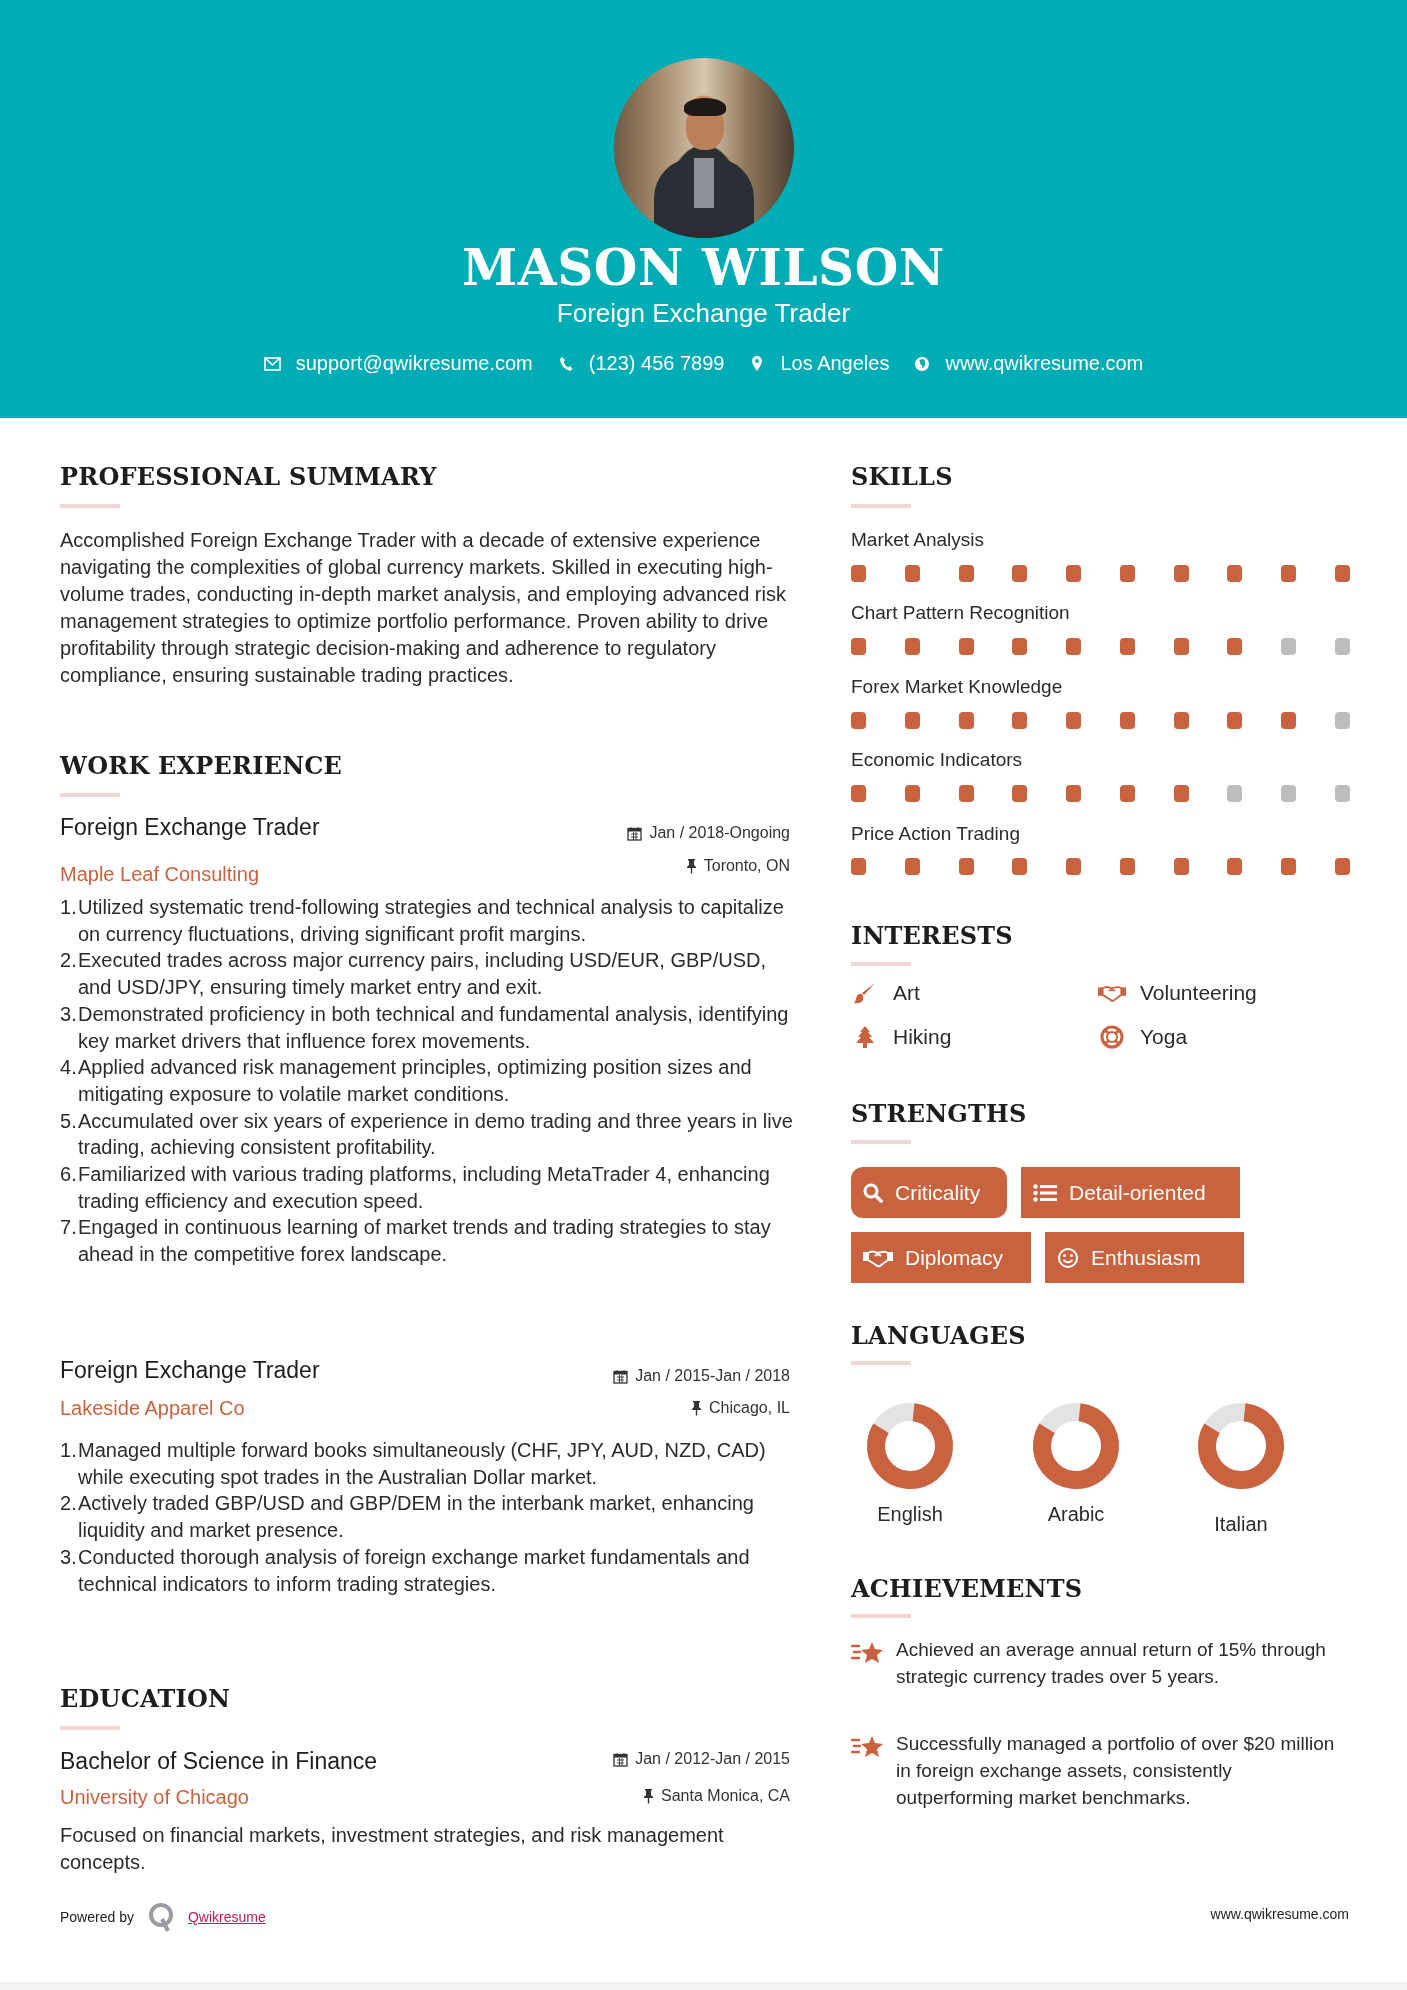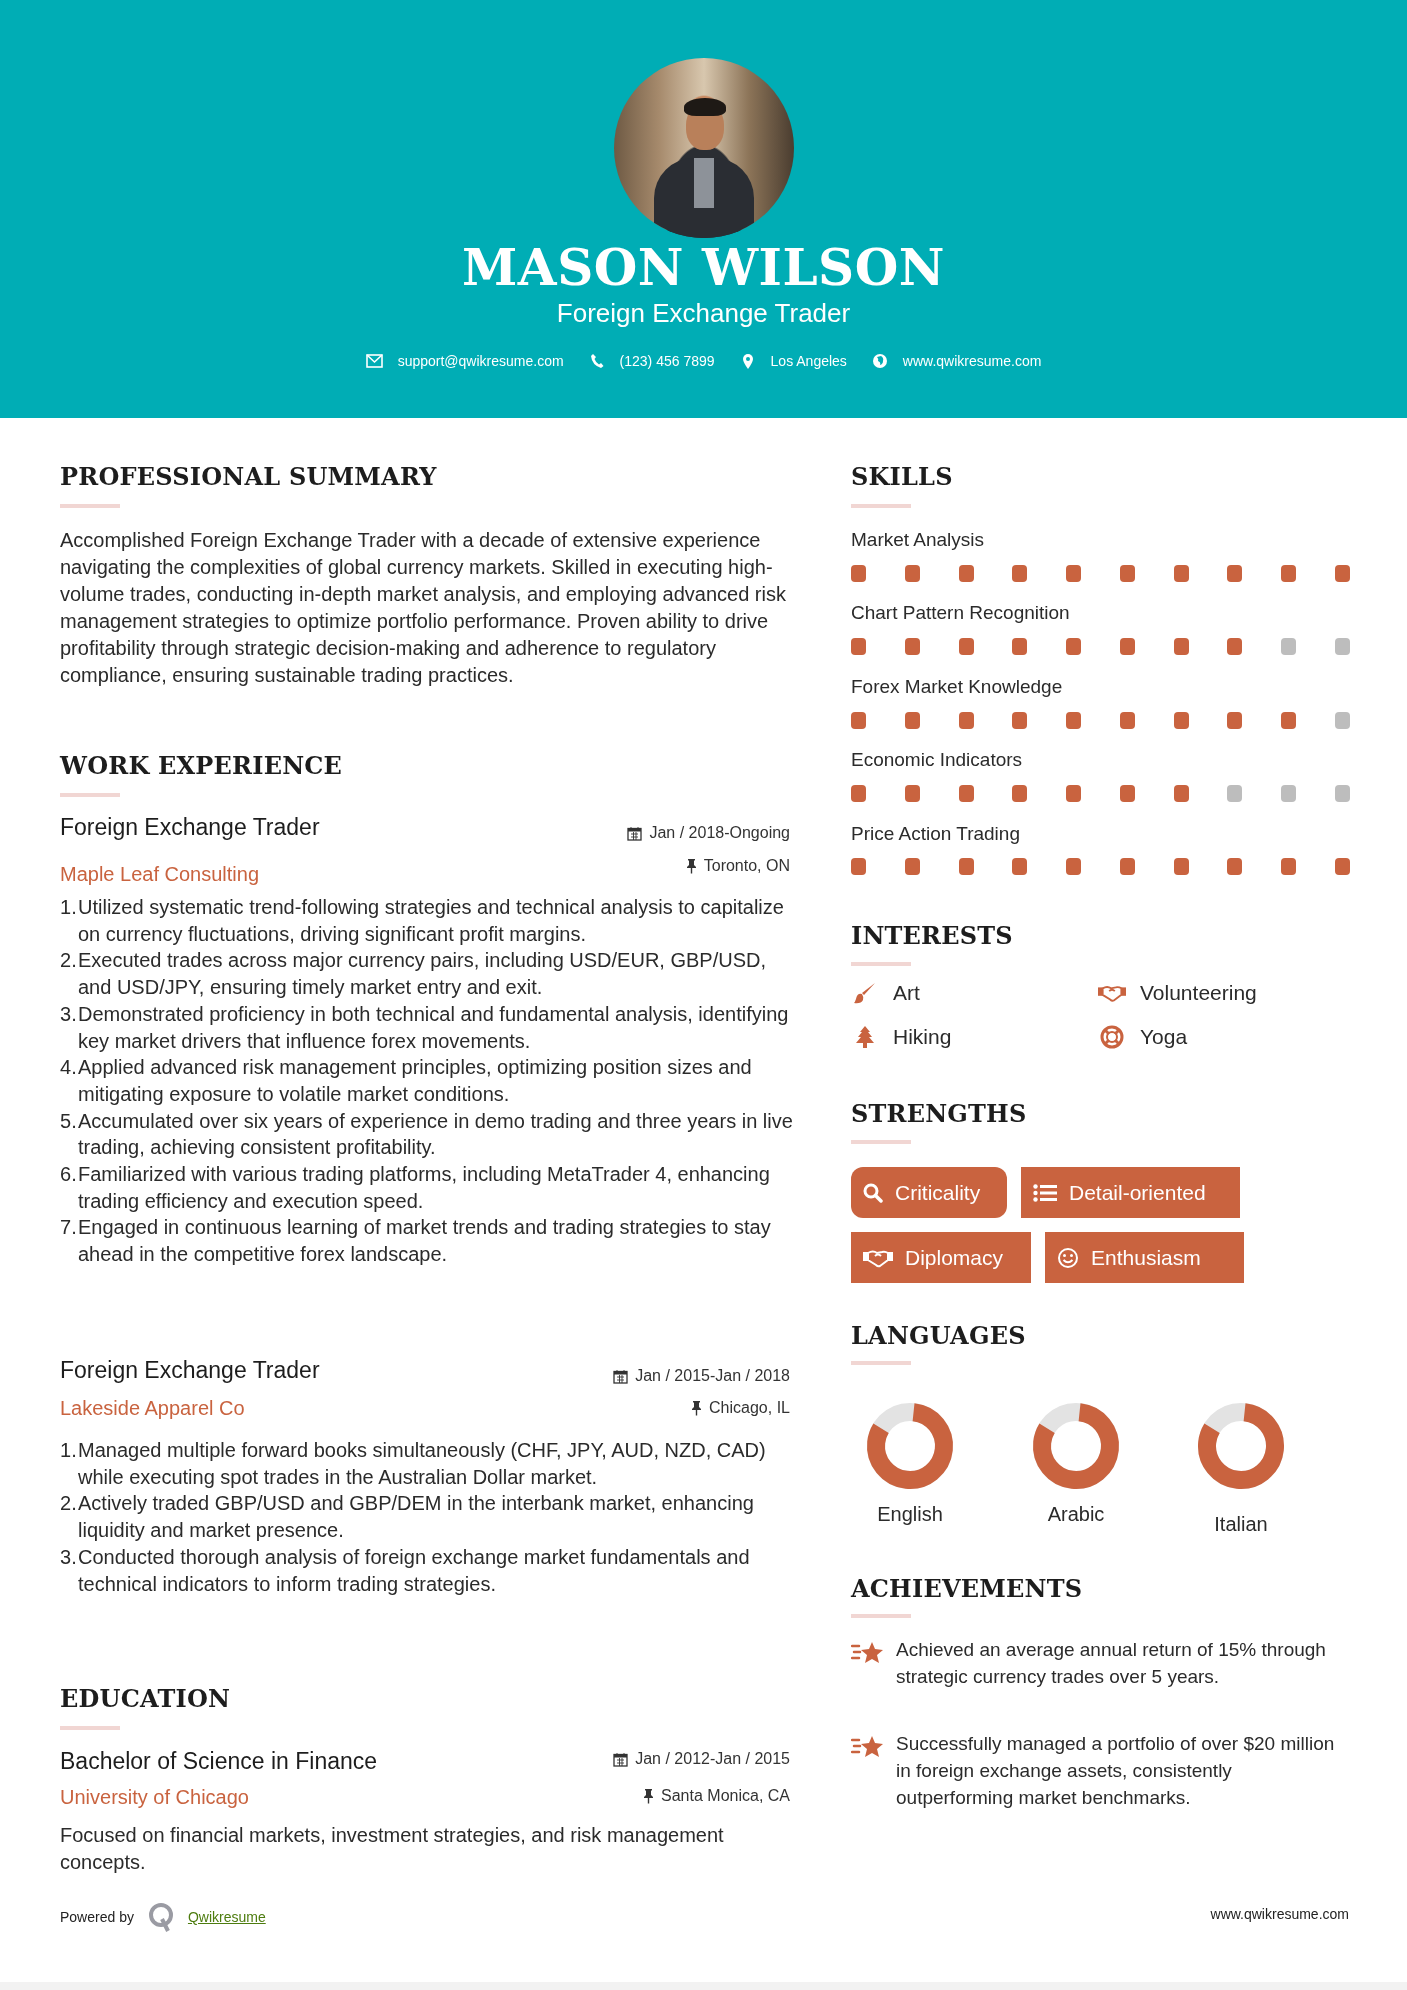--- a/index.html
+++ b/index.html
@@ -15,21 +15,21 @@
       linear-gradient(90deg, #6e5a44 0%, #a68a6c 25%, #d8c7ae 50%, #8c7458 75%, #4a3d30 100%);
     overflow: hidden; }
   .avatar .face { position: absolute; left: 72px; top: 46px; width: 38px; height: 46px; border-radius: 45%; background: #b9805a; }
   .avatar .hair { position: absolute; left: 70px; top: 40px; width: 42px; height: 18px; border-radius: 50% 50% 30% 30%; background: #1e1915; }
   .avatar .body { position: absolute; left: 40px; top: 100px; width: 100px; height: 100px; border-radius: 40% 40% 0 0; background: #2a2d33; }
   .avatar .shirt { position: absolute; left: 80px; top: 100px; width: 20px; height: 50px; background: #8d9299; }
 
   .name { position: absolute; left: 0; top: 238px; width: 1407px; text-align: center;
     font-family: "DejaVu Serif", "Liberation Serif", serif; font-weight: bold; font-size: 50px; color: #ffffff; letter-spacing: 0.5px; }
   .title { position: absolute; left: 0; top: 298px; width: 1407px; text-align: center; font-size: 26px; color: #ffffff; }
-  .contacts { position: absolute; left: 0; top: 352px; width: 1407px; display: flex; justify-content: center; align-items: center; gap: 0; font-size: 14px; color: #ffffff; }
+  .contacts { position: absolute; left: 0; top: 352px; width: 1407px; display: flex; justify-content: center; align-items: center; gap: 0; font-size: 20px; color: #ffffff; }
   .contact { display: flex; align-items: center; margin: 0 12px; }
   .contact .ico { display: inline-flex; width: 18px; height: 18px; margin-right: 14px; align-items: center; justify-content: center; }
 
   
   .sec-title { position: absolute; font-family: "DejaVu Serif", "Liberation Serif", serif; font-weight: bold; font-size: 24px; color: #1d1d1d; letter-spacing: 0.2px; }
   .sec-rule { position: absolute; width: 60px; height: 4px; background: #f1d6d3; }
 
   .body-text { position: absolute; font-size: 20px; line-height: 27px; color: #2b2b2b; }
 
   .job-title { position: absolute; font-size: 23px; color: #1d1d1d; }
@@ -61,21 +61,21 @@
   .lang-label { position: absolute; font-size: 20px; color: #2b2b2b; width: 140px; text-align: center; }
 
   
   .ach { position: absolute; display: flex; }
   .ach .ico { width: 34px; margin-right: 11px; flex-shrink: 0; padding-top: 4px; }
   .ach .txt { font-size: 19px; line-height: 27px; color: #2b2b2b; width: 440px; }
 
   
   .footer-left { position: absolute; left: 60px; top: 1902px; display: flex; align-items: center; font-size: 14px; color: #222; }
   .footer-left .q { margin: 0 14px 0 14px; display: inline-flex; }
-  .footer-left .link { text-decoration: underline; color: #4d7c0f; }
+  .footer-left .link { text-decoration: underline; color: #be185d; }
   .footer-right { position: absolute; right: 58px; top: 1906px; font-size: 14px; color: #222; }
   .bottom-strip { position: absolute; left: 0; top: 1982px; width: 1407px; height: 8px; background: #f2f2f2; }
 </style>
 </head>
 <body>
 
 <div class="header">
   <div class="avatar">
     <div class="body"></div>
     <div class="shirt"></div>

